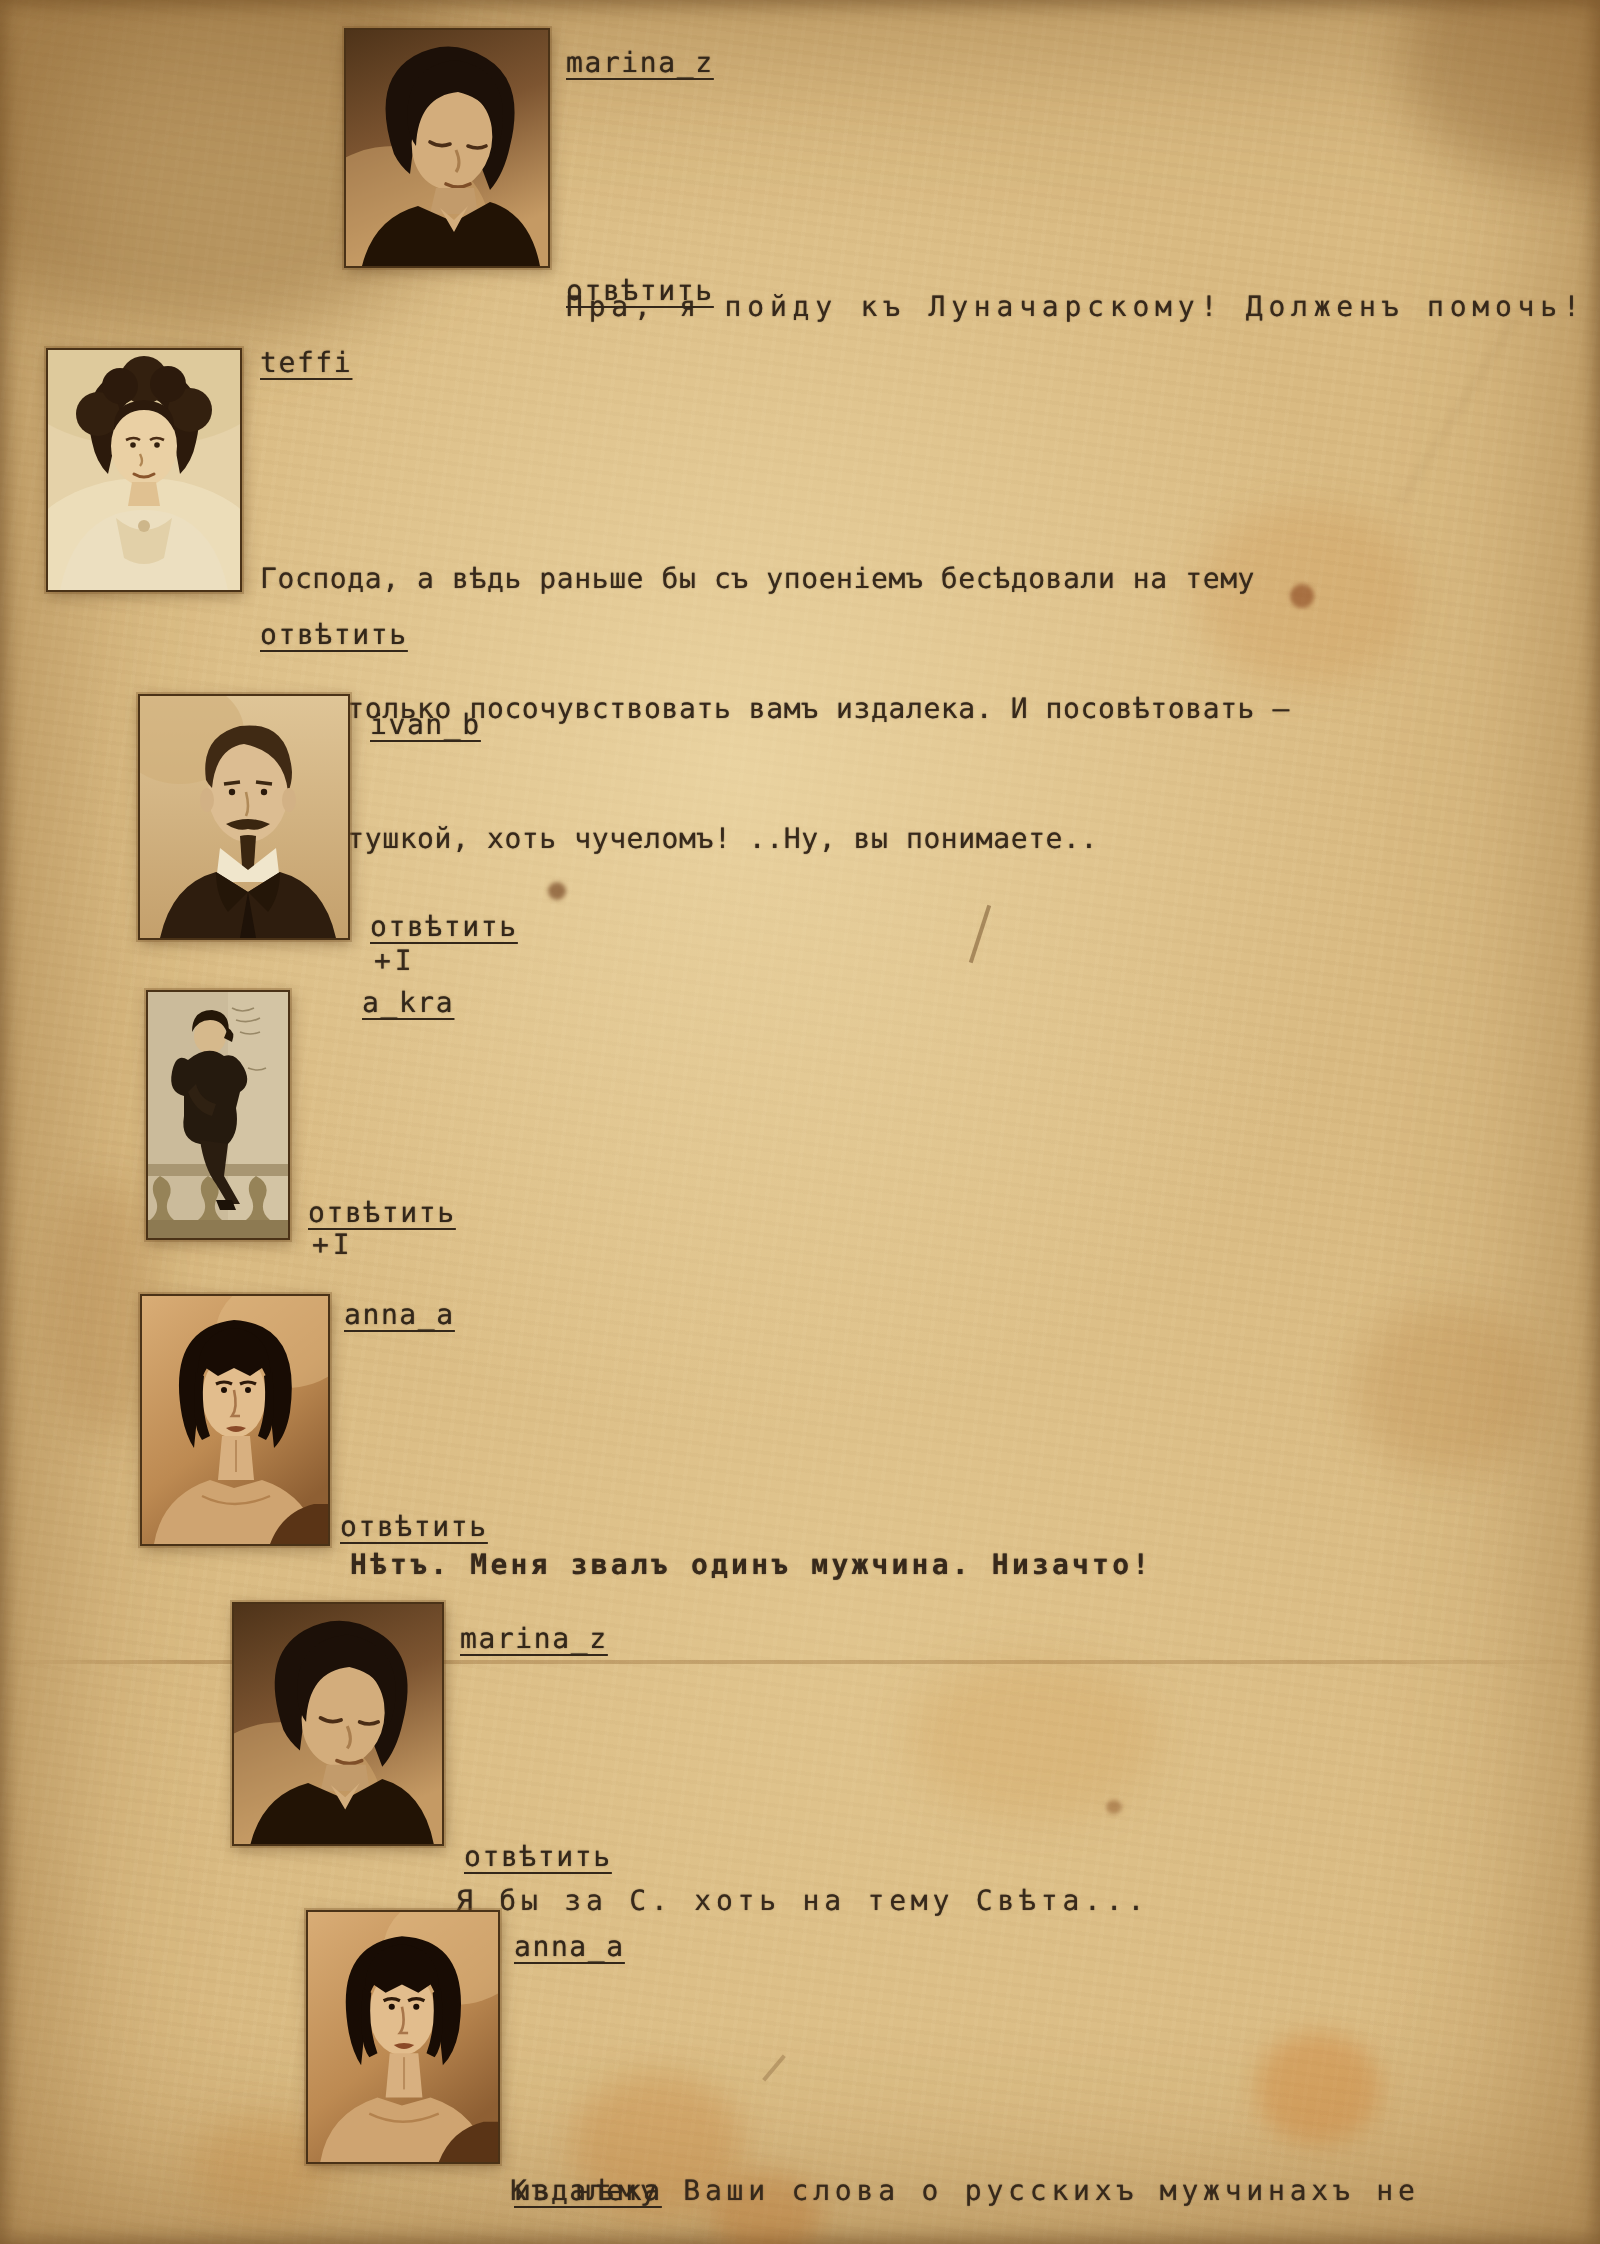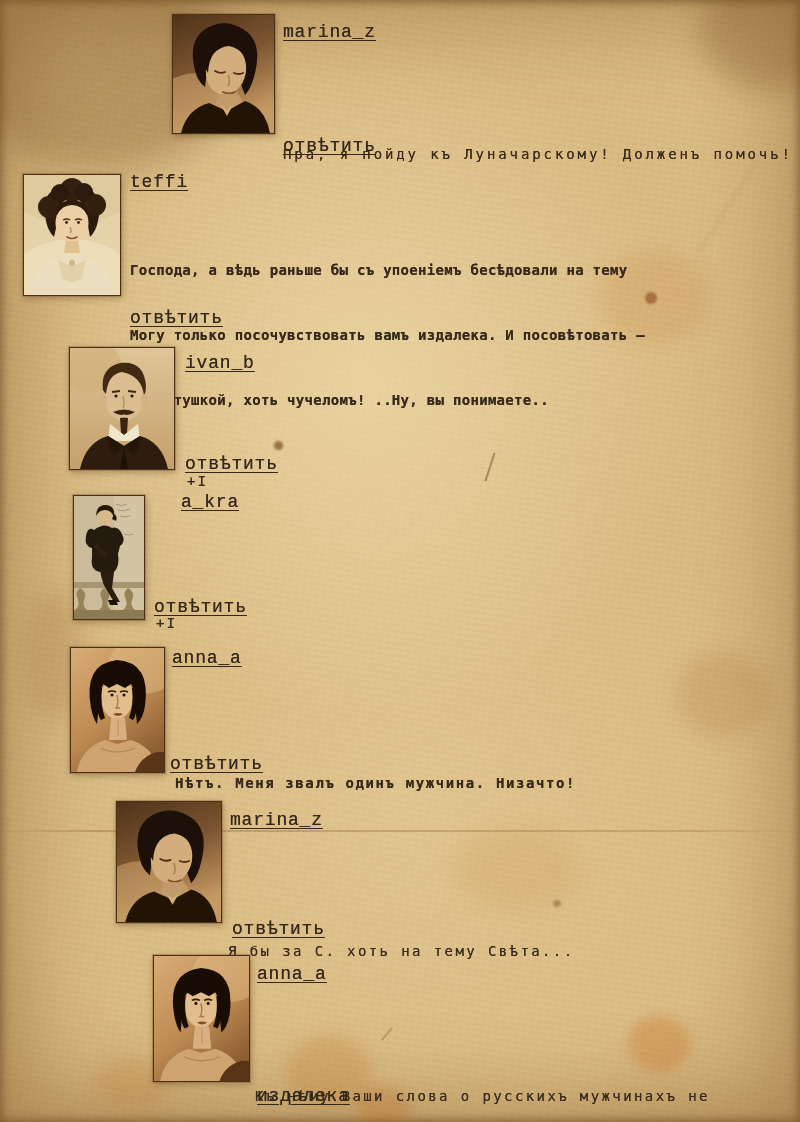--- a/index.html
+++ b/index.html
@@ -21,40 +21,39 @@
   .crease{position:absolute;left:0;width:800px;height:2px;pointer-events:none;
     background:linear-gradient(to right, rgba(130,85,35,0), rgba(130,85,35,.33) 12%, rgba(130,85,35,.25) 85%, rgba(130,85,35,0));}
   .comment{position:absolute;left:0;top:0;width:0;height:0;}
   .avatar{
     position:absolute;border:1px solid #4a3217;
     box-shadow:0 0 0 1px rgba(130,92,45,.35), 1px 2px 7px rgba(80,50,20,.4);
     background:#c7a26c;
   }
   .avatar svg{display:block;width:100%;height:100%;}
   .username,.reply{
-    position:absolute;font-size:18px;line-height:17px;letter-spacing:.8px;
+    position:absolute;font-size:14px;line-height:17px;letter-spacing:.8px;
     color:#33271a;text-decoration:underline;text-underline-offset:3px;
     text-decoration-thickness:1.3px;white-space:pre;cursor:pointer;
     text-shadow:0 0 .6px rgba(51,39,26,.8);
-    font-family:Liberation Mono, monospace;
   }
   .msg{
     position:absolute;font-size:14px;line-height:21.8px;letter-spacing:2.5px;
     white-space:pre;text-shadow:0 0 .6px rgba(47,36,24,.75);color:#37291b;
   }
   .msg .line{white-space:pre;}
   
   #c1 .avatar{left:172px;top:14px;width:101px;height:118px;}
   #c1 .username{left:283px;top:24px;}
   #c1 .msg{left:283px;top:100px;letter-spacing:2.9px;}
   #c1 .reply{left:283px;top:138px;}
 
   #c2 .avatar{left:23px;top:174px;width:96px;height:120px;}
   #c2 .username{left:130px;top:174px;}
-  #c2 .msg{left:130px;top:216px;letter-spacing:.3px;font-weight:bold;}
+  #c2 .msg{left:130px;top:236px;letter-spacing:.3px;}
   #c2 .reply{left:130px;top:310px;}
 
   #c3 .avatar{left:69px;top:347px;width:104px;height:121px;}
   #c3 .username{left:185px;top:355px;}
   #c3 .msg{left:187px;top:427px;letter-spacing:2px;}
   #c3 .reply{left:185px;top:456px;}
 
   #c4 .avatar{left:73px;top:495px;width:70px;height:123px;}
   #c4 .username{left:155px;top:494px;margin-left:26px;}
   #c4 .msg{left:156px;top:569px;letter-spacing:2px;}

